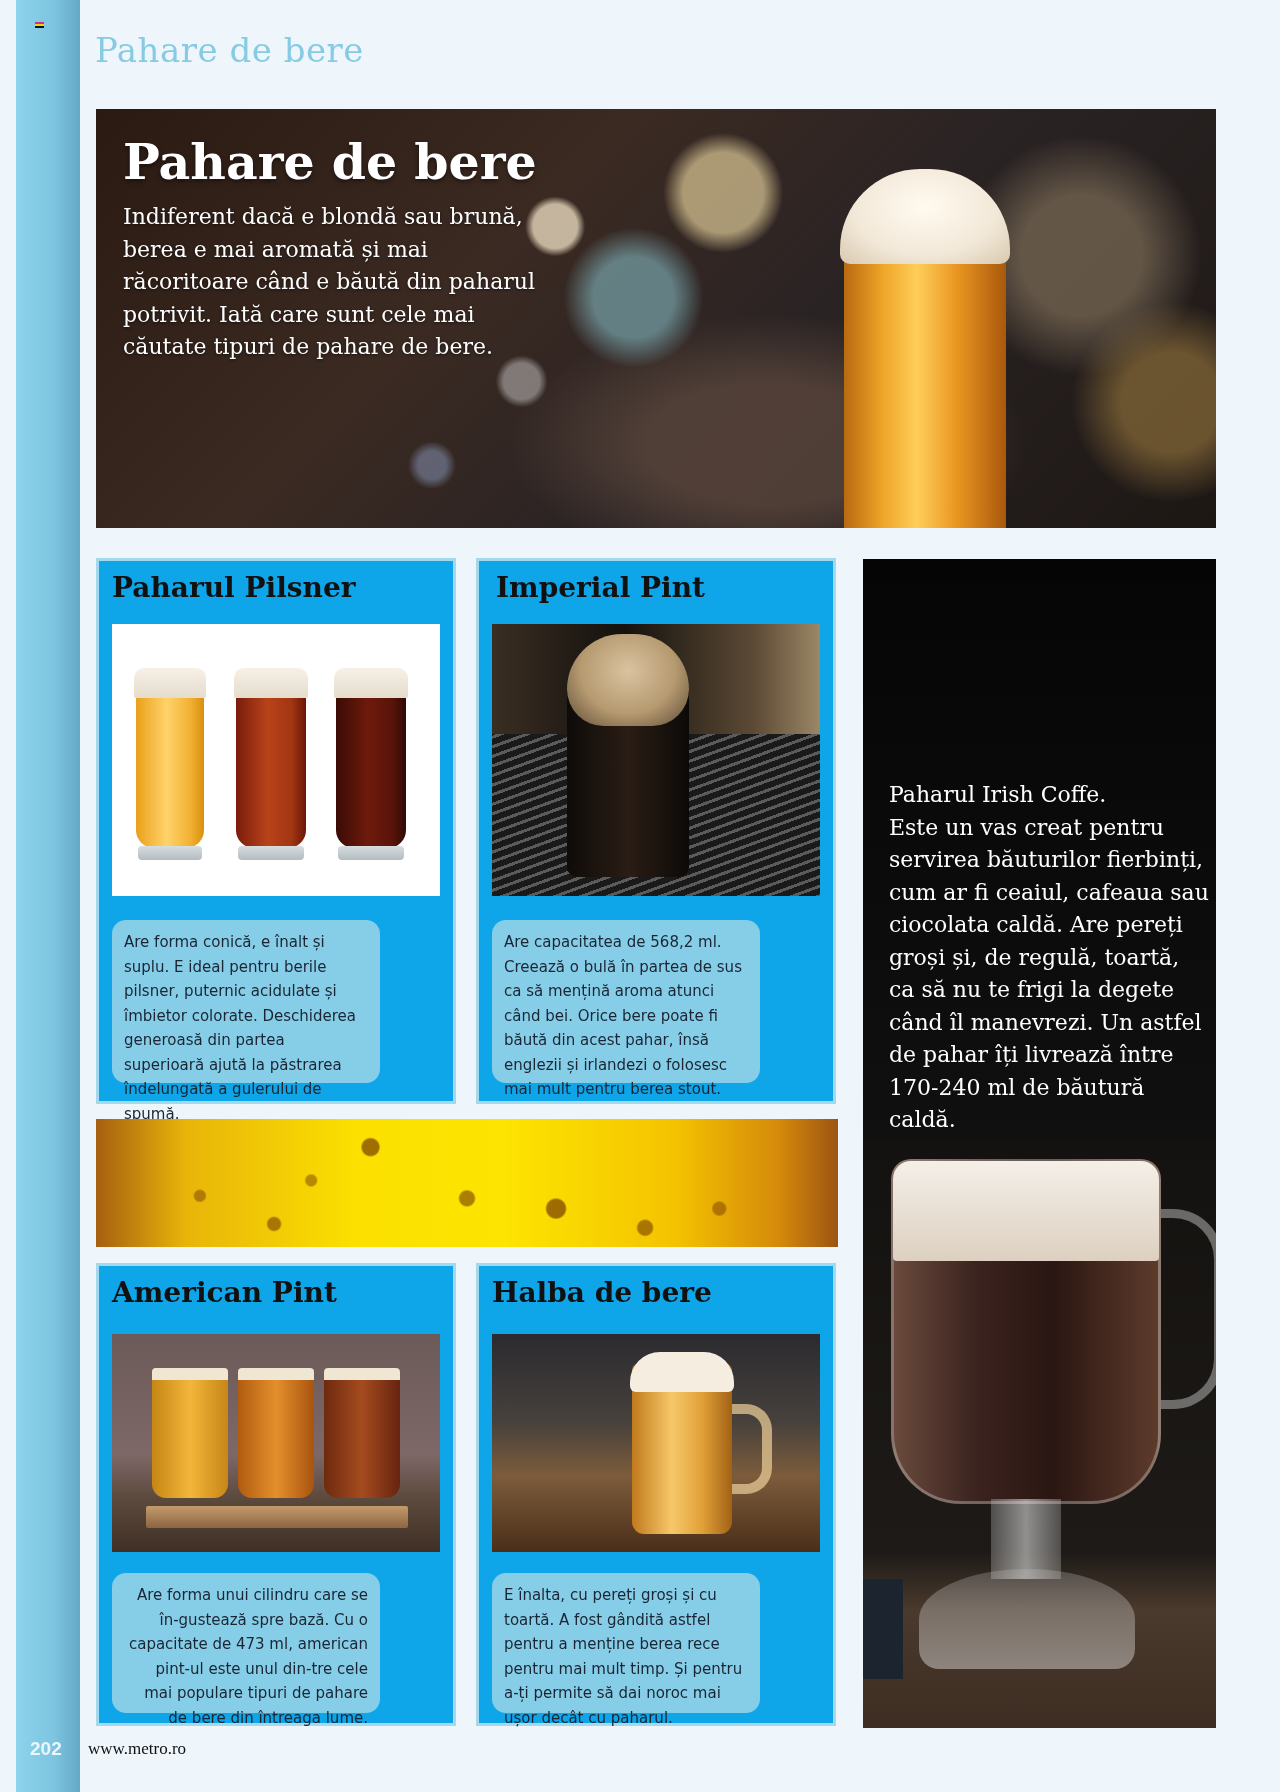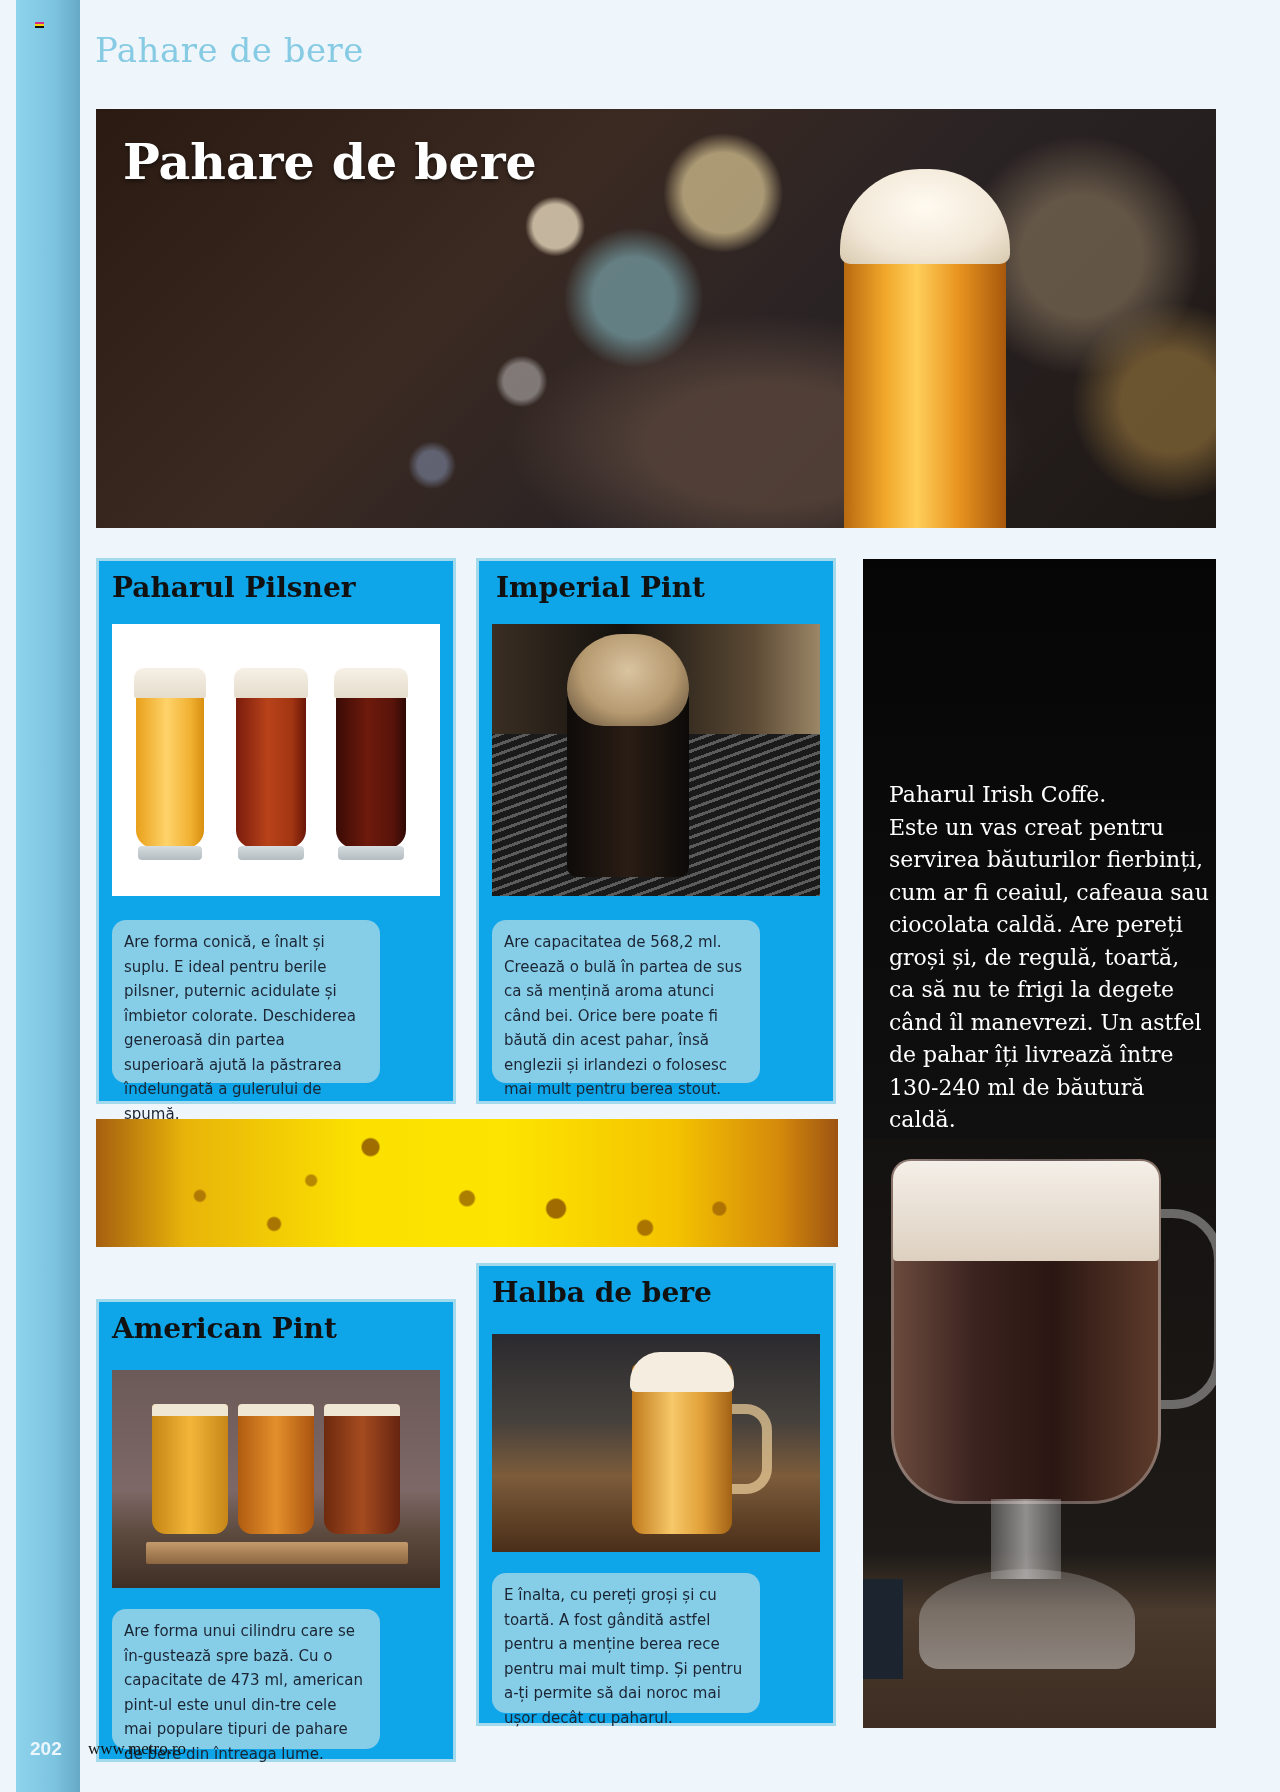--- a/index.html
+++ b/index.html
@@ -92,21 +92,21 @@
     position: absolute; left: 13px; width: 268px;
     background: #86cde8;
     padding: 10px 12px;
     font-size: 15px; line-height: 24.5px; color: #1b2533;
     font-family: "DejaVu Sans", sans-serif;
     border-radius: 14px;
   }
 
   #card-pilsner { left: 96px; top: 558px; height: 546px; }
   #card-imperial { left: 476px; top: 558px; height: 546px; }
-  #card-american { left: 96px; top: 1299px; height: 463px; }
+  #card-american { left: 96px; top: 1263px; height: 463px; text-align: right; }
   #card-halba { left: 476px; top: 1263px; height: 463px; }
 
   #card-pilsner .card-image, #card-imperial .card-image { top: 63px; height: 272px; }
   #card-pilsner .card-desc, #card-imperial .card-desc { top: 359px; height: 163px; }
   #card-american .card-image, #card-halba .card-image { top: 68px; height: 218px; }
   #card-american .card-desc, #card-halba .card-desc { top: 307px; height: 140px; }
 
   
   .img-pilsner { background: #ffffff; }
   .glass {
@@ -250,20 +250,21 @@
 </div>
 
 <div class="page-header">Pahare de bere</div>
 
 <section class="hero">
   <div class="hero-glass">
     <div class="beer"></div>
     <div class="foam"></div>
   </div>
   <h1 class="hero-title">Pahare de bere</h1>
+  <p class="hero-text">Indiferent dacă e blondă sau brună, berea e mai aromată și mai răcoritoare când e băută din paharul potrivit. Iată care sunt cele mai căutate tipuri de pahare de bere.</p>
 </section>
 
 <article class="card" id="card-pilsner">
   <h2 class="card-title">Paharul Pilsner</h2>
   <div class="card-image img-pilsner">
     <div class="glass" style="left:22px; top:44px; width:72px; height:192px;">
       <div class="g-body" style="background:linear-gradient(to right,#e9a01a,#ffd36a 45%,#f1b132 80%,#d98f10);border-radius:0 0 18px 18px;"></div>
       <div class="g-foam"></div>
         <div class="g-base"></div>
     </div>
@@ -315,21 +316,21 @@
   <div class="card-image img-halba">
     <div class="handle"></div>
     <div class="mug"></div>
     <div class="mug-foam"></div>
   </div>
   <p class="card-desc">E înalta, cu pereți groși și cu toartă. A fost gândită astfel pentru a menține berea rece pentru mai mult timp. Și pentru a-ți permite să dai noroc mai ușor decât cu paharul.</p>
 </article>
 
 <aside class="hot-panel">
   <p class="hot-text" style="white-space:pre-line">Paharul Irish Coffe.
-Este un vas creat pentru servirea băuturilor fierbinți, cum ar fi ceaiul, cafeaua sau ciocolata caldă. Are pereți groși și, de regulă, toartă, ca să nu te frigi la degete când îl manevrezi. Un astfel de pahar îți livrează între 130-240 ml de băutură caldă.</p>
+Este un vas creat pentru servirea băuturilor fierbinți, cum ar fi ceaiul, cafeaua sau ciocolata caldă. Are pereți groși și, de regulă, toartă, ca să nu te frigi la degete când îl manevrezi. Un astfel de pahar îți livrează între 170-240 ml de băutură caldă.</p>
   <div class="coffee-image">
     <div class="board"></div>
     <div class="cup-handle"></div>
     <div class="cup"></div>
     <div class="cream"></div>
     <div class="stem"></div>
     <div class="foot"></div>
   </div>
 </aside>
 

